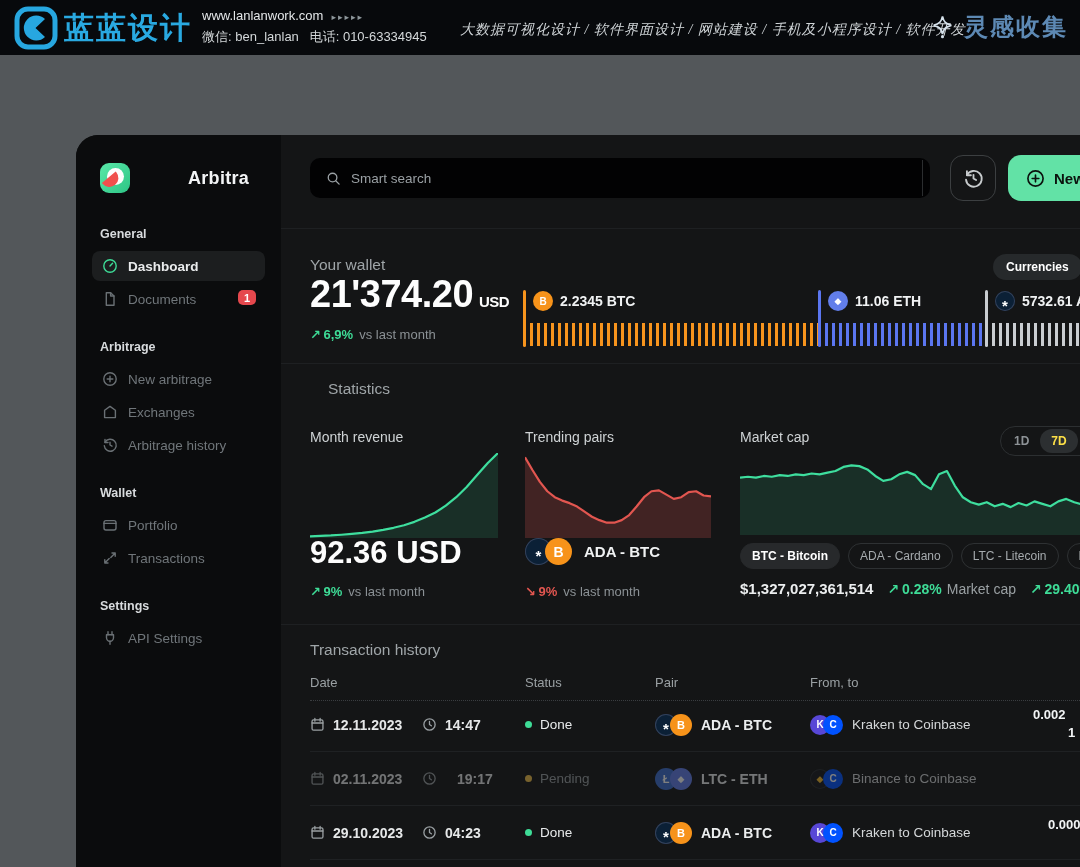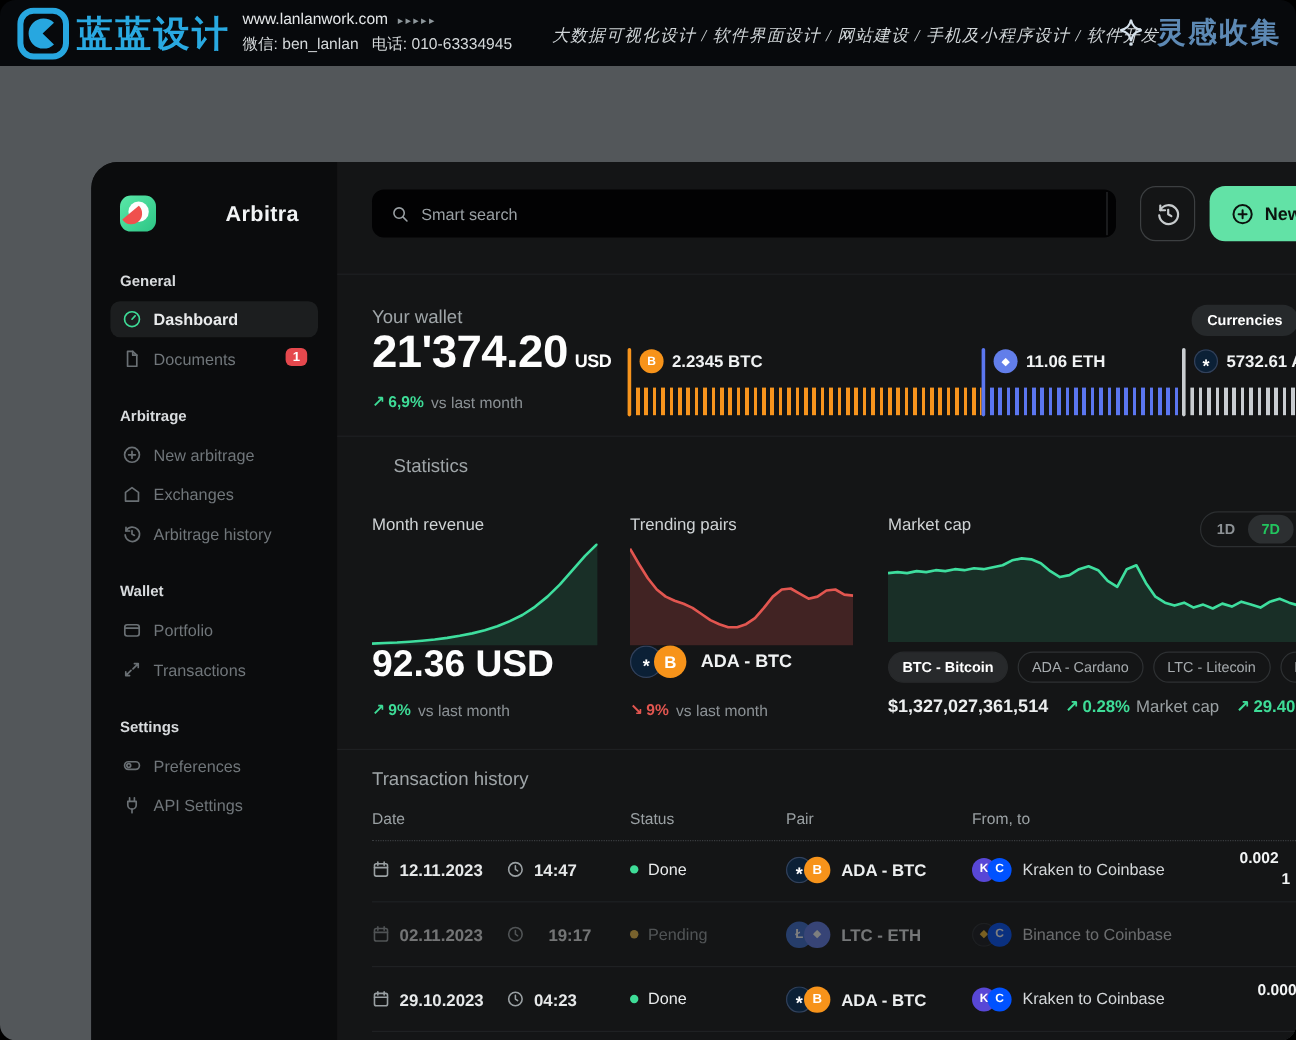--- a/index.html
+++ b/index.html
@@ -1,18 +1,18 @@
 <!DOCTYPE html>
 <html><head>
 <meta charset="utf-8">
 <style>
   * { margin:0; padding:0; box-sizing:border-box; }
   html,body { width:1080px; height:867px; overflow:hidden; background:#000; }
   body { font-family:"Liberation Sans","DejaVu Sans",sans-serif; position:relative; }
-  #app { position:absolute; inset:0; width:1080px; height:867px; overflow:hidden;border-radius:13px; }
+  #app { position:absolute; inset:0; width:1080px; height:867px; overflow:hidden; }
 
   
   #banner { position:absolute; left:0; top:0; width:1080px; height:55px; background:#07090c; z-index:5; }
   .blogo { position:absolute; left:14px; top:6px; }
   .brand-cn { position:absolute; left:64px; top:8px; font-size:30px; font-weight:bold; color:#29a9e1; letter-spacing:2px; font-family:"Liberation Sans",sans-serif; }
   .site-block { position:absolute; left:202px; top:8px; }
   .site-line1 { font-size:13px; color:#e3e6e8; }
   .site-line1 .arrows { font-size:9px; color:#8e979c; letter-spacing:2px; margin-left:8px; }
   .site-line2 { font-size:13px; color:#d4d8da; margin-top:5px; }
   .services { position:absolute; left:460px; top:21px; font-family:"Liberation Serif","DejaVu Serif",serif; font-style:italic; font-size:14px; color:#cfd4d7; letter-spacing:1px; }
@@ -81,21 +81,21 @@
   .coin { border-radius:50%; display:flex; align-items:center; justify-content:center; color:#fff; font-weight:bold; flex:none; }
 
   .card-label { position:absolute; font-size:14px; color:#cfd3d5; }
   .chart { position:absolute; }
   .big-val { position:absolute; left:29px; top:400px; font-size:31px; font-weight:bold; color:#fdfdfd; }
   .pair-row { position:absolute; left:244px; top:403px; display:flex; align-items:center; gap:12px; }
   .pair-name { font-size:15px; font-weight:bold; color:#f0f2f3; }
 
   .ranges { position:absolute; left:719px; top:291px; display:flex; align-items:center; border:1px solid #2c2f31; border-radius:16px; padding:2px; }
   .range { font-size:12px; font-weight:bold; color:#8d9296; padding:5px 11px; border-radius:13px; cursor:pointer; }
-  .range.active { background:#2c2f31; color:#22c55e; }
+  .range.active { background:#2c2f31; color:#fde047; }
 
   .mc-pills { position:absolute; left:459px; top:408px; display:flex; gap:8px; white-space:nowrap; }
   .mc-pill { font-size:12px; color:#a6abae; border:1px solid #2e3133; border-radius:13px; padding:5px 11px; cursor:pointer; }
   .mc-pill.active { background:#27292b; border-color:#27292b; color:#fff; font-weight:bold; }
   .mc-stats { position:absolute; left:459px; top:445px; display:flex; align-items:center; gap:14px; white-space:nowrap; }
   .mc-val { font-size:15px; font-weight:bold; color:#eceeef; }
   .mc-lbl { color:#9aa0a3; font-size:14px; }
   .mc-stats .grp { display:flex; gap:5px; align-items:flex-start; font-size:14px; }
 
   
@@ -227,29 +227,20 @@
                 <svg viewBox="0 0 16 16" class="stroke-ico">
                   <path d="M10 3h3.2v3.2M13.2 3L8.8 7.4"></path>
                   <path d="M6 13H2.8V9.8M2.8 13l4.4-4.4"></path>
                 </svg>
               </span>
               <span>Transactions</span>
             </div>
           </div>
           <div class="nav-section">
             <div class="nav-label">Settings</div>
-            <div class="nav-item">
-              <span class="ico">
-                <svg viewBox="0 0 16 16" class="stroke-ico">
-                  <rect x="1.8" y="4.8" width="12.4" height="6.4" rx="3.2"></rect>
-                  <circle cx="5.3" cy="8" r="1.6"></circle>
-                </svg>
-              </span>
-              <span>Preferences</span>
-            </div>
             <div class="nav-item">
               <span class="ico">
                 <svg viewBox="0 0 16 16" class="stroke-ico">
                   <path d="M6 1.8v3M10 1.8v3"></path>
                   <path d="M4.5 4.8h7v3A3.5 3.5 0 0 1 4.5 7.8z"></path>
                   <path d="M8 11.3v2.9"></path>
                 </svg>
               </span>
               <span>API Settings</span>
             </div>

